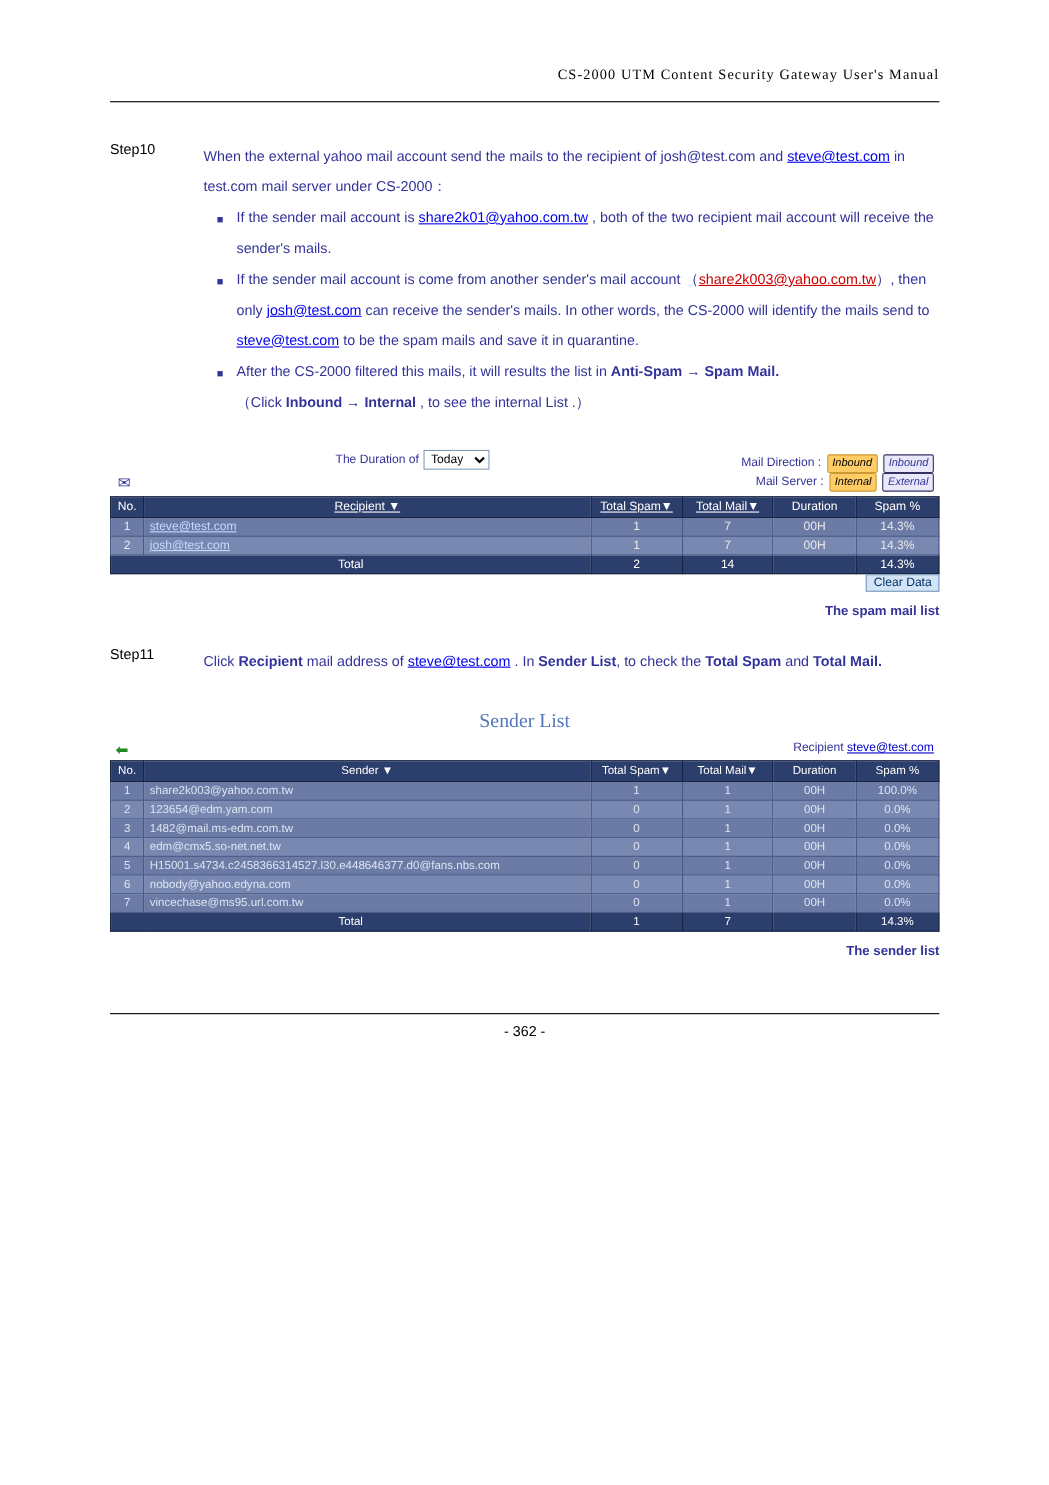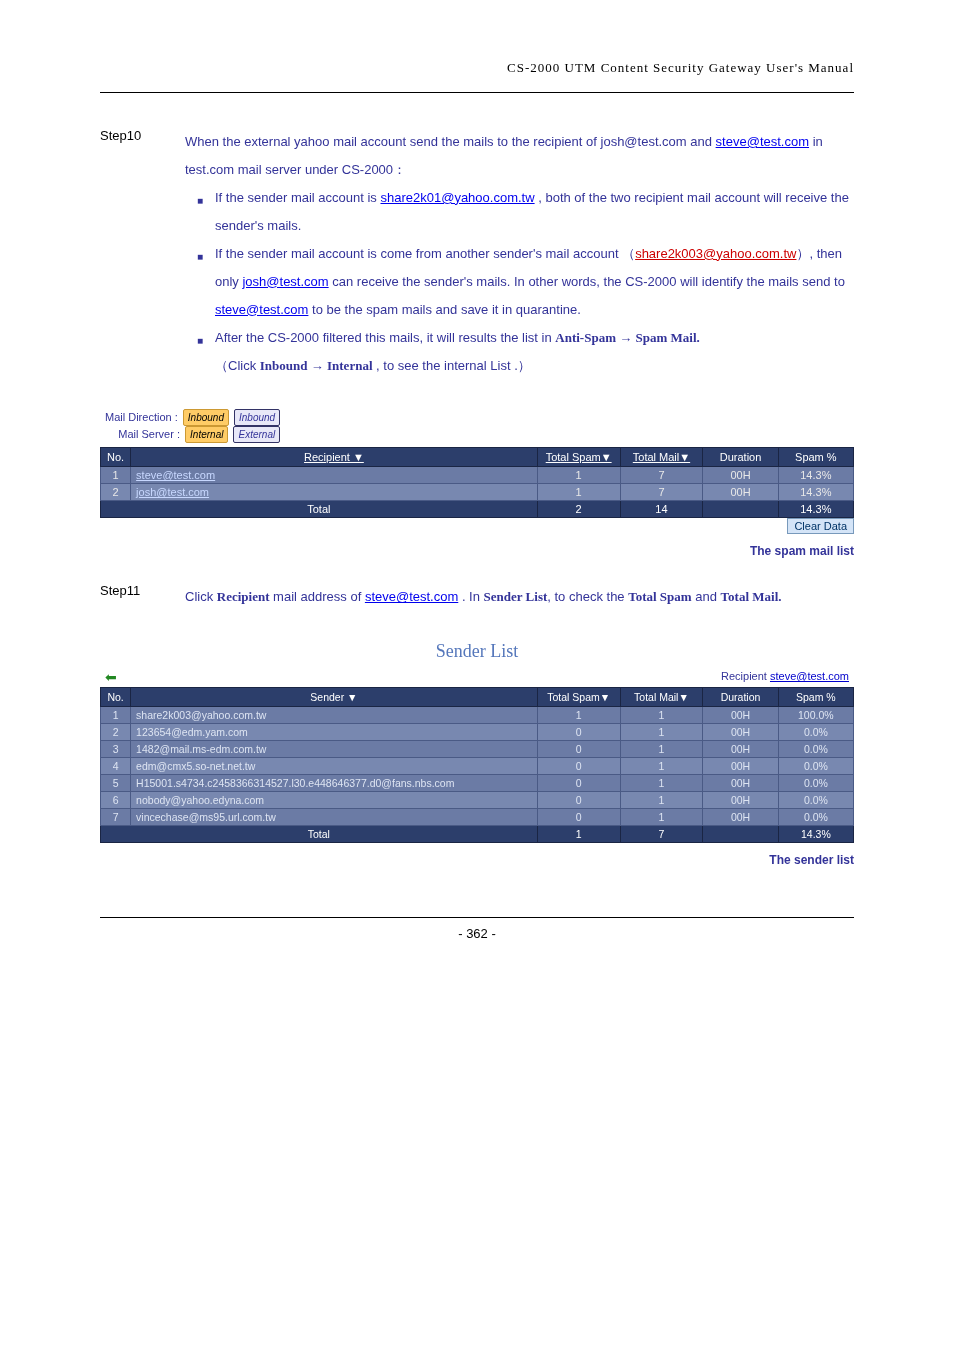--- a/index.html
+++ b/index.html
@@ -36,21 +36,21 @@
     line-height: 2.15;
   }
   .step-body .link {
     color: #0000EE;
     text-decoration: underline;
   }
   .step-body .link-red {
     color: #cc0000;
     text-decoration: underline;
   }
-  .step-body .bold { font-weight: bold; font-family: Liberation Serif, serif; }
+  .step-body .bold { font-weight: bold; }
   .bullet-list { margin-top: 0px; }
   .bullet-item {
     display: flex;
     margin-left: 0px;
   }
   .bullet-marker {
     width: 30px;
     flex-shrink: 0;
     color: #333399;
     font-size: 10px;
@@ -258,20 +258,29 @@
               <span>（Click </span><span class="bold">Inbound → Internal</span><span> , to see the internal List .）</span>
             </div>
           </div>
         </div>
       </div>
     </div>
   </div>
 
   <div class="screenshot-area ss1">
     <div class="ss1-top">
+      <div style="display:flex;align-items:flex-end;gap:180px;">
+        <div>
+          <div class="ss1-duration" style="margin-bottom:4px;">
+            <span>The Duration of </span>
+            <select><option>Today</option></select>
+          </div>
+          <span class="ss1-envelope">✉</span>
+        </div>
+      </div>
       <div class="ss1-direction">
         <div>
           <span>Mail Direction : </span>
           <span class="badge active">Inbound</span>
           <span class="badge">Inbound</span>
         </div>
         <div>
           <span>Mail Server : </span>
           <span class="badge active">Internal</span>
           <span class="badge">External</span>

